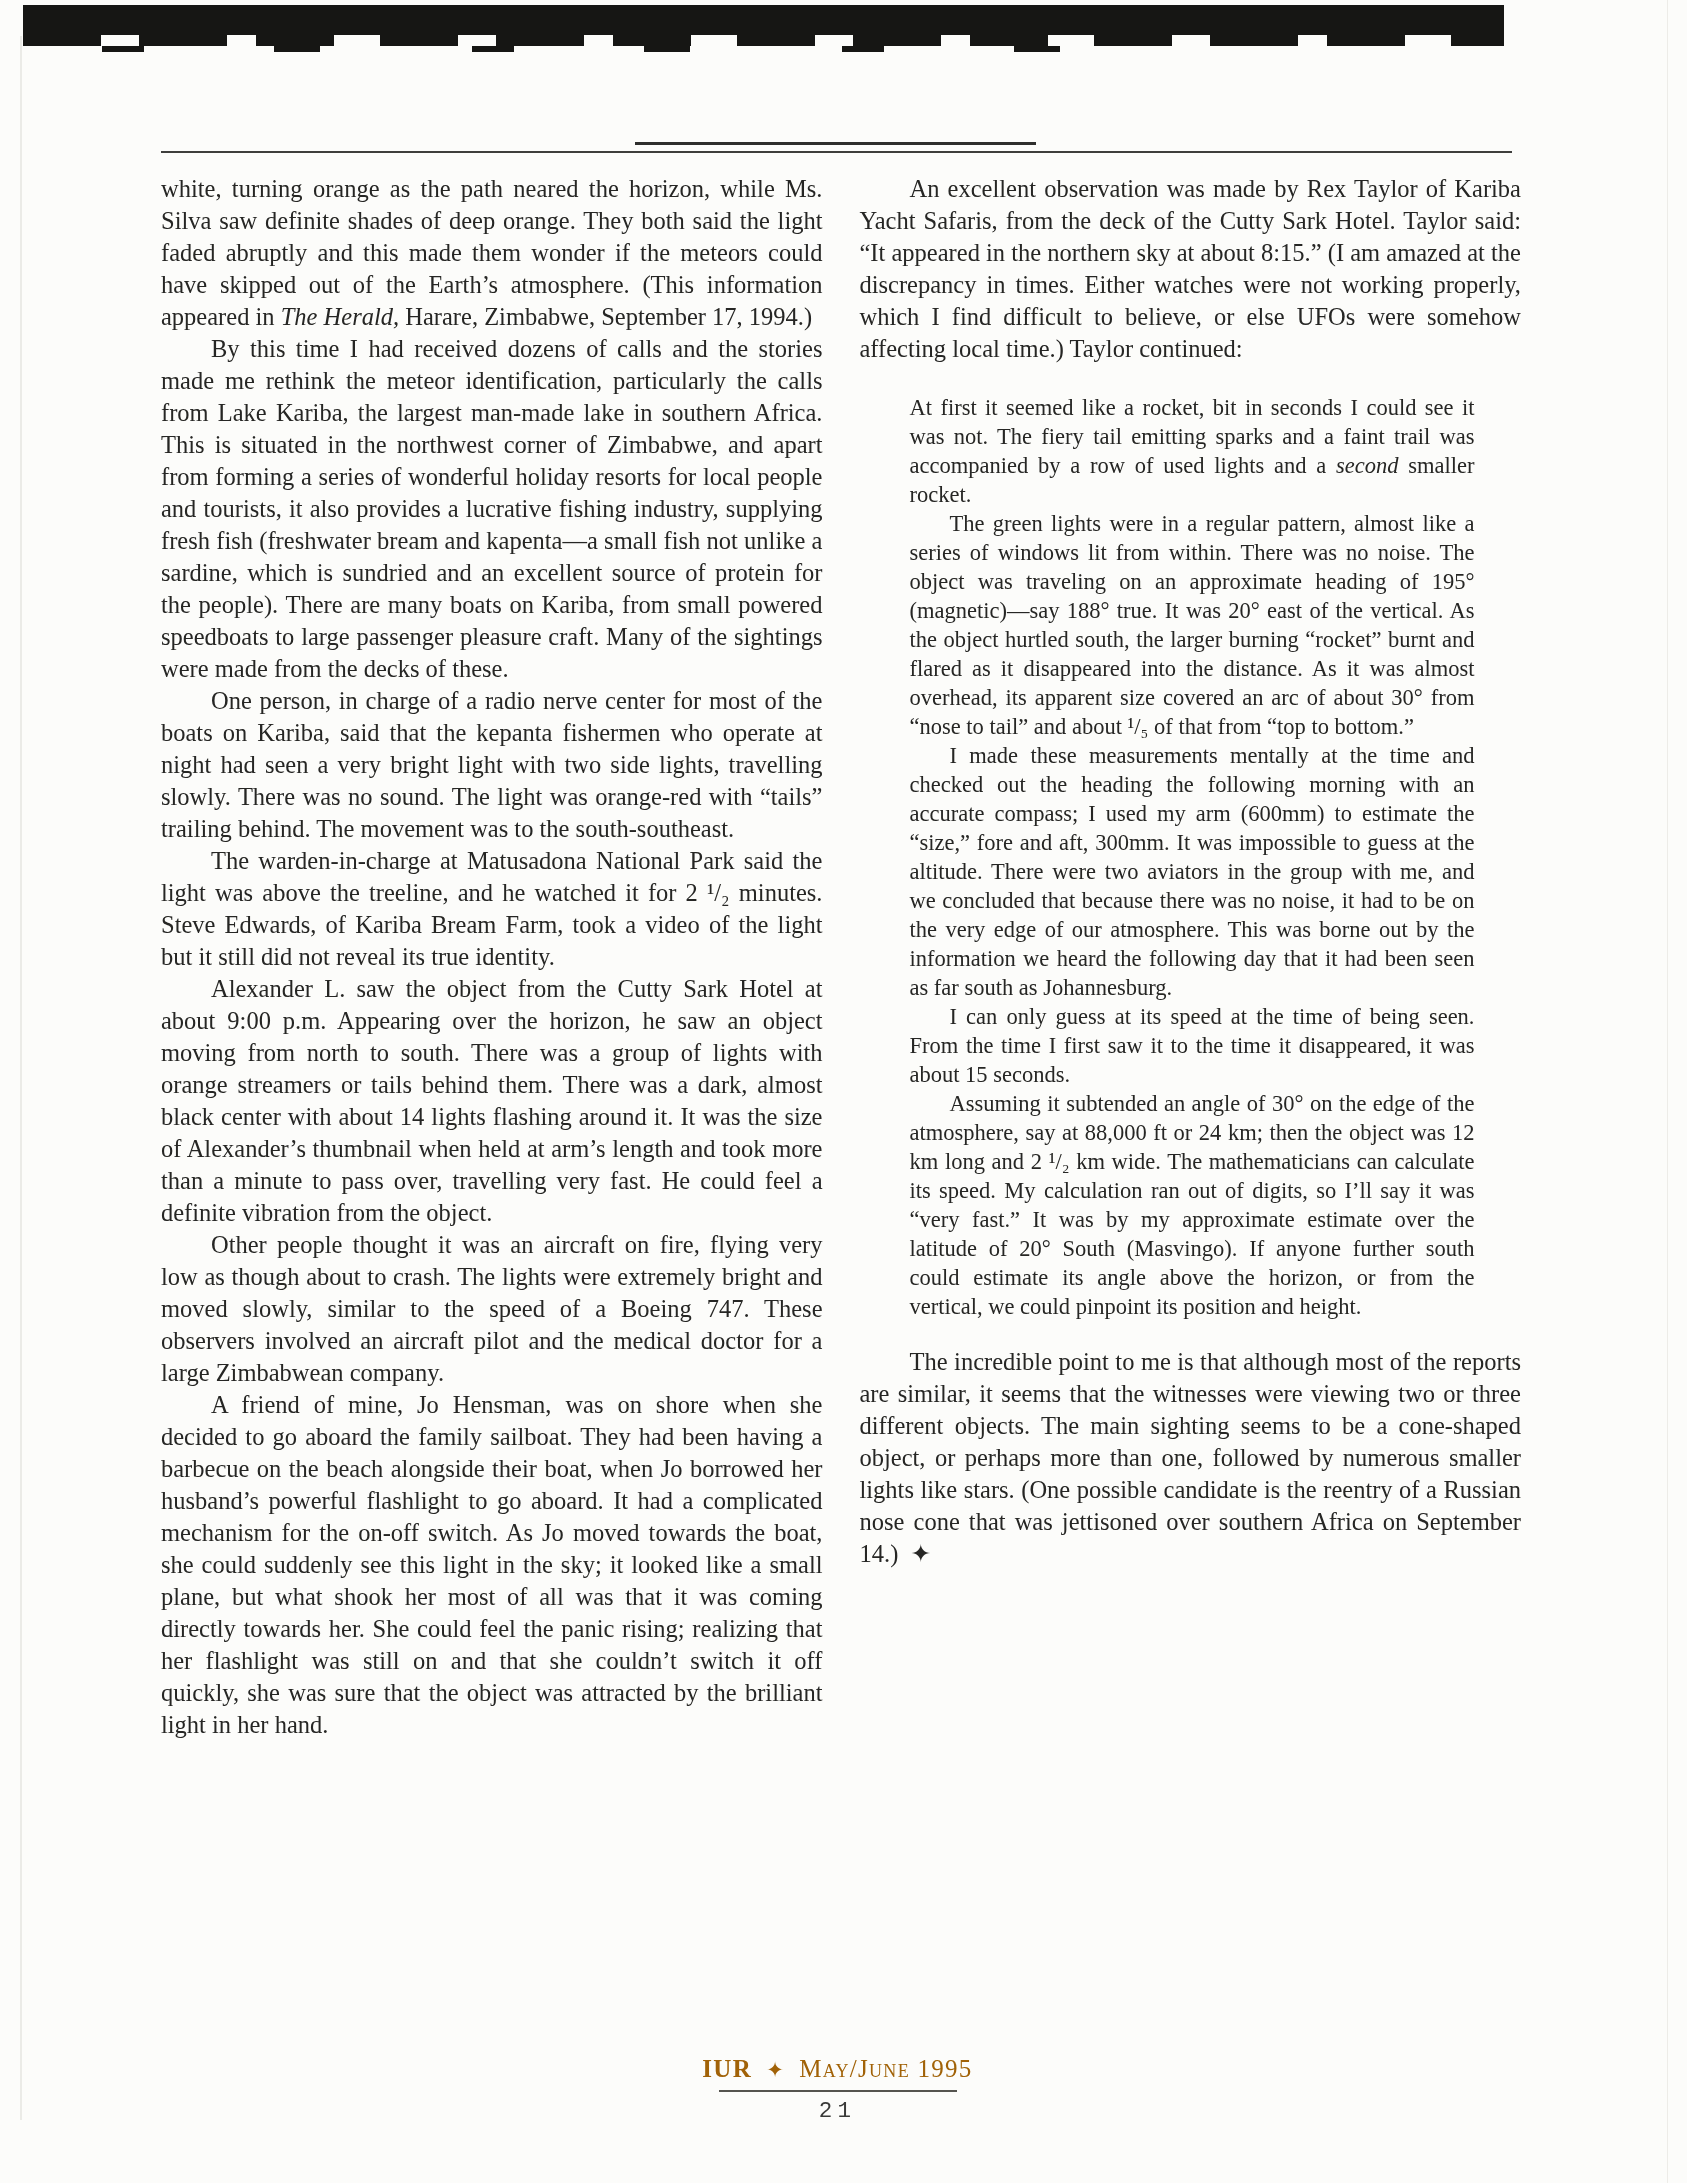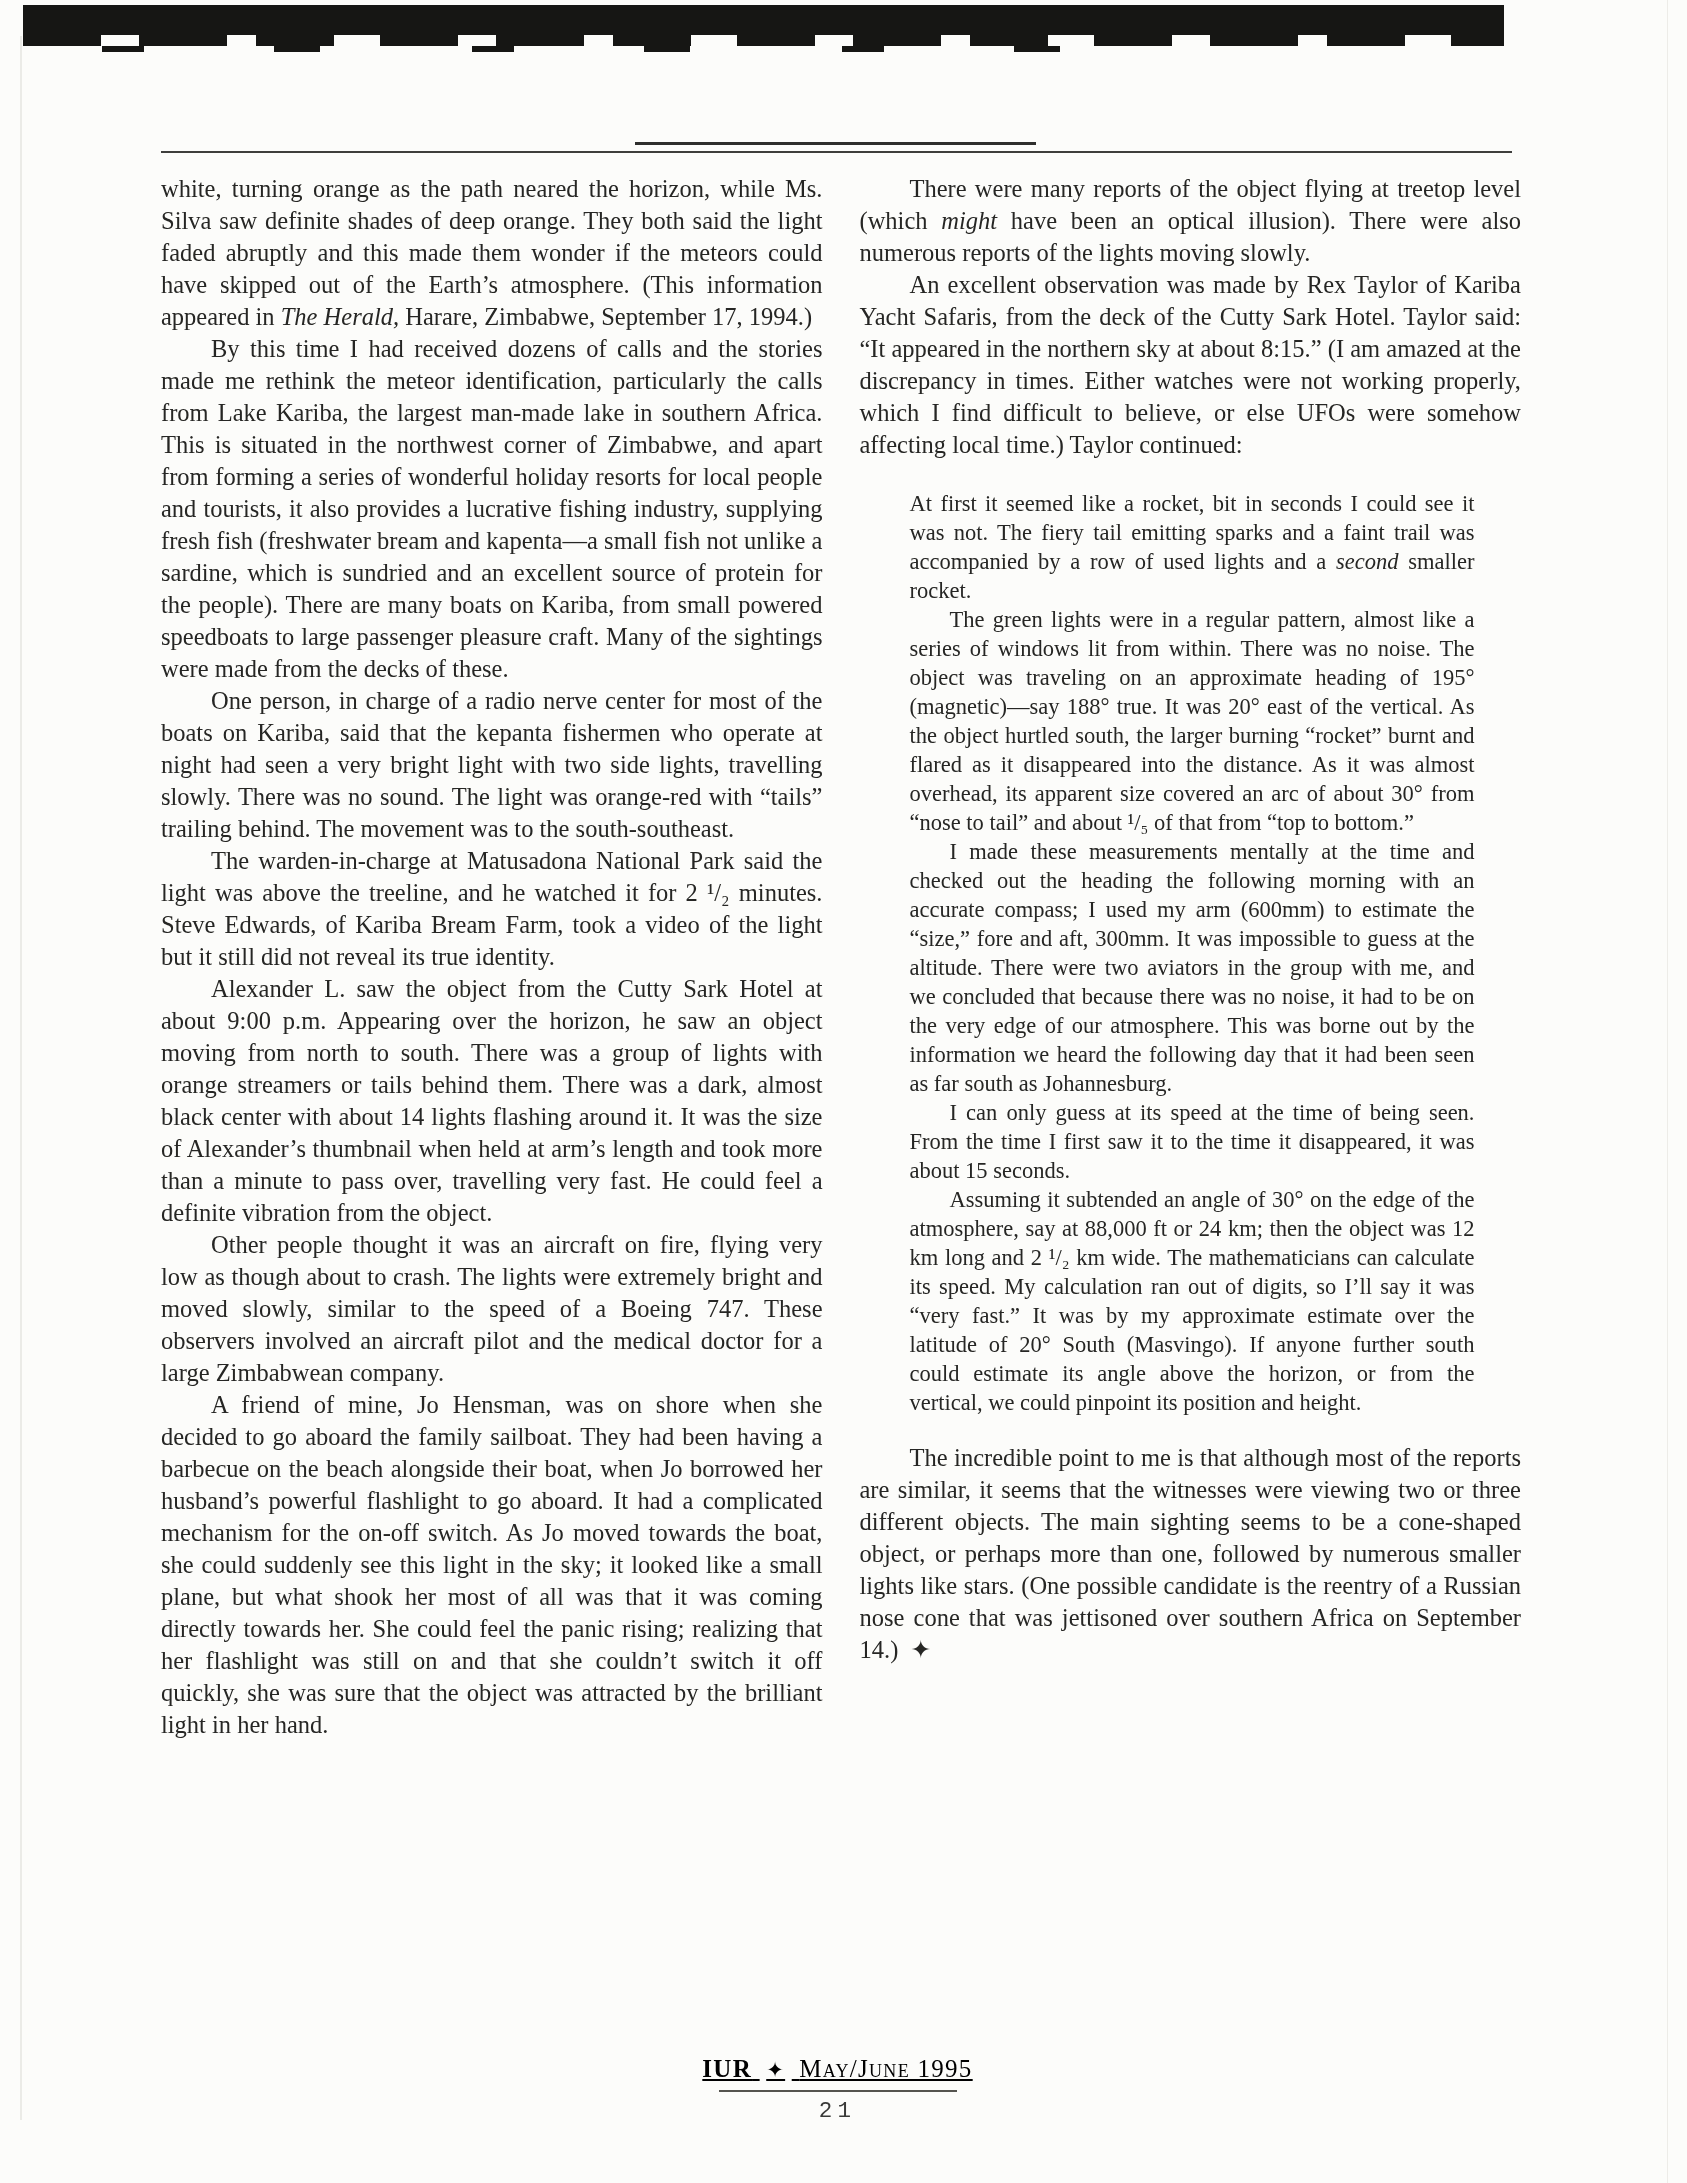--- a/index.html
+++ b/index.html
@@ -129,22 +129,21 @@
   .footer {
     position: absolute;
     left: 0;
     top: 2055px;
     width: 1675px;
     text-align: center;
   }
   .footer-line {
     font-size: 25px;
     letter-spacing: 1.3px;
-    color: #000000;
-    text-decoration: underline;
+    color: #a16207;
   }
   .footer-line .iur {
     font-weight: bold;
   }
   .footer-line .issue {
     font-variant: small-caps;
   }
   .footer-line .fdia {
     font-family: "DejaVu Sans", sans-serif;
     font-size: 21px;
@@ -178,21 +177,20 @@
       <p class="no-indent"><span>white, turning orange as the path neared the horizon, while Ms. Silva saw definite shades of deep orange. They both said the light faded abruptly and this made them wonder if the meteors could have skipped out of the Earth’s atmosphere. (This information appeared in </span><span class="italic">The Herald,</span><span> Harare, Zimbabwe, September 17, 1994.)</span></p>
       <p><span>By this time I had received dozens of calls and the stories made me rethink the meteor identification, particularly the calls from Lake Kariba, the largest man-made lake in southern Africa. This is situated in the northwest corner of Zimbabwe, and apart from forming a series of wonderful holiday resorts for local people and tourists, it also provides a lucrative fishing industry, supplying fresh fish (freshwater bream and kapenta—a small fish not unlike a sardine, which is sundried and an excellent source of protein for the people). There are many boats on Kariba, from small powered speedboats to large passenger pleasure craft. Many of the sightings were made from the decks of these.</span></p>
       <p><span>One person, in charge of a radio nerve center for most of the boats on Kariba, said that the kepanta fishermen who operate at night had seen a very bright light with two side lights, travelling slowly. There was no sound. The light was orange-red with “tails” trailing behind. The movement was to the south-southeast.</span></p>
       <p><span>The warden-in-charge at Matusadona National Park said the light was above the treeline, and he watched it for 2 ¹/₂ minutes. Steve Edwards, of Kariba Bream Farm, took a video of the light but it still did not reveal its true identity.</span></p>
       <p><span>Alexander L. saw the object from the Cutty Sark Hotel at about 9:00 p.m. Appearing over the horizon, he saw an object moving from north to south. There was a group of lights with orange streamers or tails behind them. There was a dark, almost black center with about 14 lights flashing around it. It was the size of Alexander’s thumbnail when held at arm’s length and took more than a minute to pass over, travelling very fast. He could feel a definite vibration from the object.</span></p>
       <p><span>Other people thought it was an aircraft on fire, flying very low as though about to crash. The lights were extremely bright and moved slowly, similar to the speed of a Boeing 747. These observers involved an aircraft pilot and the medical doctor for a large Zimbabwean company.</span></p>
       <p><span>A friend of mine, Jo Hensman, was on shore when she decided to go aboard the family sailboat. They had been having a barbecue on the beach alongside their boat, when Jo borrowed her husband’s powerful flashlight to go aboard. It had a complicated mechanism for the on-off switch. As Jo moved towards the boat, she could suddenly see this light in the sky; it looked like a small plane, but what shook her most of all was that it was coming directly towards her. She could feel the panic rising; realizing that her flashlight was still on and that she couldn’t switch it off quickly, she was sure that the object was attracted by the brilliant light in her hand.</span></p>
     </div>
   <div class="col">
     <div>
-        <p><span>There were many reports of the object flying at treetop level (which </span><span class="italic">might</span><span> have been an optical illusion). There were also numerous reports of the lights moving slowly.</span></p>
         <p><span>An excellent observation was made by Rex Taylor of Kariba Yacht Safaris, from the deck of the Cutty Sark Hotel. Taylor said: “It appeared in the northern sky at about 8:15.” (I am amazed at the discrepancy in times. Either watches were not working properly, which I find difficult to believe, or else UFOs were somehow affecting local time.) Taylor continued:</span></p>
       </div>
     <div class="quote">
         <p class="no-indent"><span>At first it seemed like a rocket, bit in seconds I could see it was not. The fiery tail emitting sparks and a faint trail was accompanied by a row of used lights and a </span><span class="italic">second</span><span> smaller rocket.</span></p>
         <p><span>The green lights were in a regular pattern, almost like a series of windows lit from within. There was no noise. The object was traveling on an approximate heading of 195° (magnetic)—say 188° true. It was 20° east of the vertical. As the object hurtled south, the larger burning “rocket” burnt and flared as it disappeared into the distance. As it was almost overhead, its apparent size covered an arc of about 30° from “nose to tail” and about ¹/₅ of that from “top to bottom.”</span></p>
         <p><span>I made these measurements mentally at the time and checked out the heading the following morning with an accurate compass; I used my arm (600mm) to estimate the “size,” fore and aft, 300mm. It was impossible to guess at the altitude. There were two aviators in the group with me, and we concluded that because there was no noise, it had to be on the very edge of our atmosphere. This was borne out by the information we heard the following day that it had been seen as far south as Johannesburg.</span></p>
         <p><span>I can only guess at its speed at the time of being seen. From the time I first saw it to the time it disappeared, it was about 15 seconds.</span></p>
         <p><span>Assuming it subtended an angle of 30° on the edge of the atmosphere, say at 88,000 ft or 24 km; then the object was 12 km long and 2 ¹/₂ km wide. The mathematicians can calculate its speed. My calculation ran out of digits, so I’ll say it was “very fast.” It was by my approximate estimate over the latitude of 20° South (Masvingo). If anyone further south could estimate its angle above the horizon, or from the vertical, we could pinpoint its position and height.</span></p>
       </div>
     <div>

